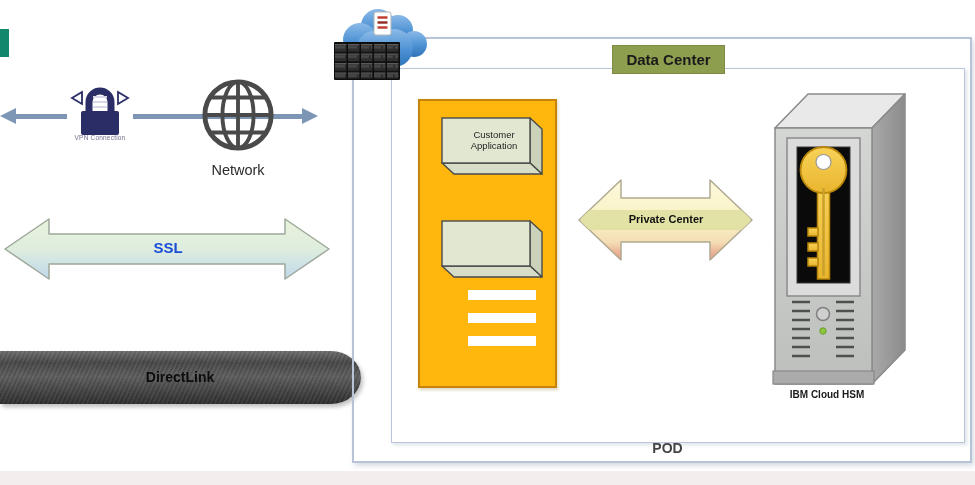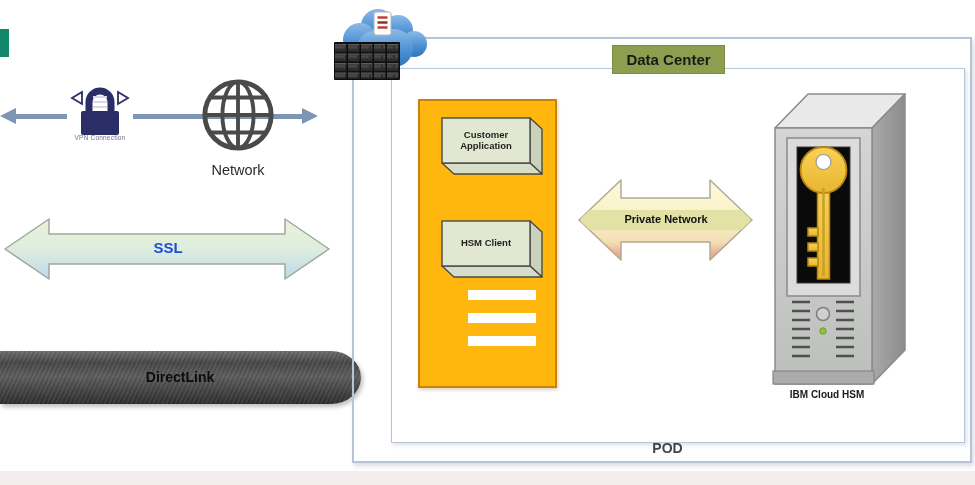--- a/index.html
+++ b/index.html
@@ -30,21 +30,21 @@
 
   
   .outer-box{width:620px;height:426px;border:2px solid #B7C4D8;box-sizing:border-box;box-shadow:2px 3px 5px rgba(140,155,180,0.35);background:transparent;}
   .pod-box{width:574px;height:375px;border:1px solid #B9C6DA;box-sizing:border-box;box-shadow:2px 2px 4px rgba(140,155,180,0.3);}
   .dc-label{width:113px;height:29px;background:#8D9E4F;border:1px solid #7D8C42;box-sizing:border-box;
     text-align:center;line-height:27px;font-size:15px;font-weight:600;color:#1a1a1a;}
   .pod-label{width:135px;text-align:center;font-size:14px;font-weight:bold;color:#444;}
 
   .orange-box{width:139px;height:289px;background:#FFB60D;border:2px solid #C8830A;box-sizing:border-box;box-shadow:1px 2px 3px rgba(120,90,0,0.25);}
   .comp-label{width:88px;height:42px;display:flex;align-items:center;justify-content:center;text-align:center;
-    font-size:9.5px;font-weight:bold;color:#1f1f1f;line-height:1.2;}
+    font-size:9.5px;font-weight:normal;color:#1f1f1f;line-height:1.2;margin-left:8px;}
   .white-bar{width:68px;height:10px;background:#fff;}
 
   .pn-label{width:148px;height:14px;text-align:center;font-size:11px;font-weight:bold;color:#111;}
   .hsm-label{width:150px;text-align:center;font-size:10px;font-weight:bold;color:#1a1a1a;}
 
   .bottom-strip{width:975px;height:14px;background:#F3EEED;}
   .green-tab{width:9px;height:28px;background:#12876C;}
 </style>
 </head>
 <body>
@@ -143,21 +143,20 @@
     <polygon points="1,46 89,46 101,57 13,57" fill="#D7DDC6" stroke="#4a4a4a" stroke-width="1.4" stroke-linejoin="round"></polygon>
     <rect x="1" y="1" width="88" height="45" fill="#E2E7D2" stroke="#4a4a4a" stroke-width="1.4"></rect>
   </svg>
   <div class="abs comp-label" style="left:442px;top:119px;">Customer Application</div>
 
   <svg class="abs" style="left:441px;top:220px;" width="104" height="62" viewBox="0 0 104 62">
     <polygon points="89,1 101,12 101,57 89,46" fill="#CBD2BA" stroke="#4a4a4a" stroke-width="1.4" stroke-linejoin="round"></polygon>
     <polygon points="1,46 89,46 101,57 13,57" fill="#D7DDC6" stroke="#4a4a4a" stroke-width="1.4" stroke-linejoin="round"></polygon>
     <rect x="1" y="1" width="88" height="45" fill="#E2E7D2" stroke="#4a4a4a" stroke-width="1.4"></rect>
   </svg>
-  <div class="abs comp-label" style="left:442px;top:222px;">HSM Client</div>
 
   <div class="abs white-bar" style="left:468px;top:290px;"></div>
   <div class="abs white-bar" style="left:468px;top:313px;"></div>
   <div class="abs white-bar" style="left:468px;top:336px;"></div>
 
   <svg class="abs" style="left:577px;top:176px;" width="177" height="88" viewBox="0 0 177 88">
     <defs>
       <linearGradient id="pnGrad" x1="0" y1="0" x2="0" y2="1">
         <stop offset="0%" stop-color="#FDF8DC"></stop>
         <stop offset="50%" stop-color="#F9F2C4"></stop>
@@ -165,21 +164,21 @@
         <stop offset="92%" stop-color="#EBAE93"></stop>
         <stop offset="100%" stop-color="#E89E8C"></stop>
       </linearGradient>
       <clipPath id="pnClip">
         <polygon points="2,44 44,4 44,22 133,22 133,4 175,44 133,84 133,66 44,66 44,84"></polygon>
       </clipPath>
     </defs>
     <polygon points="2,44 44,4 44,22 133,22 133,4 175,44 133,84 133,66 44,66 44,84" fill="url(#pnGrad)" stroke="#B0AA92" stroke-width="1.5" stroke-linejoin="round"></polygon>
     <rect x="4" y="34" width="169" height="20" fill="#DFE0A2" opacity="0.9" clip-path="url(#pnClip)"></rect>
   </svg>
-  <div class="abs pn-label" style="left:592px;top:213px;">Private Network</div>
+  <div class="abs pn-label" style="left:592px;top:213px;">Private Center</div>
 
   <svg class="abs" style="left:770px;top:88px;" width="140" height="300" viewBox="0 0 140 300">
     <defs>
       <linearGradient id="frontGrad" x1="0" y1="0" x2="0" y2="1">
         <stop offset="0%" stop-color="#D4D6D4"></stop>
         <stop offset="100%" stop-color="#BDBFBD"></stop>
       </linearGradient>
       <linearGradient id="sideGrad" x1="0" y1="0" x2="1" y2="0">
         <stop offset="0%" stop-color="#A9A9A9"></stop>
         <stop offset="100%" stop-color="#8C8C8C"></stop>

